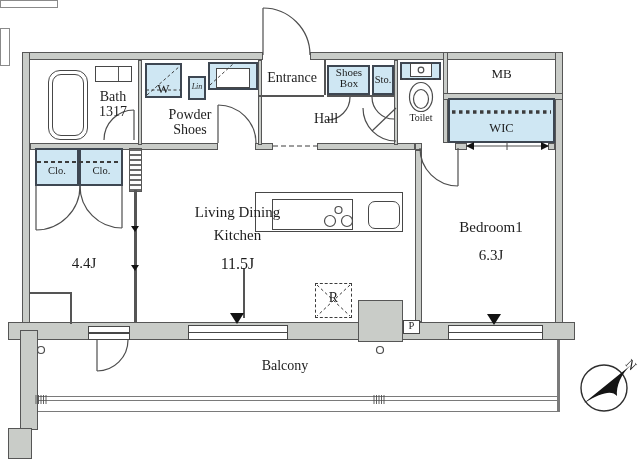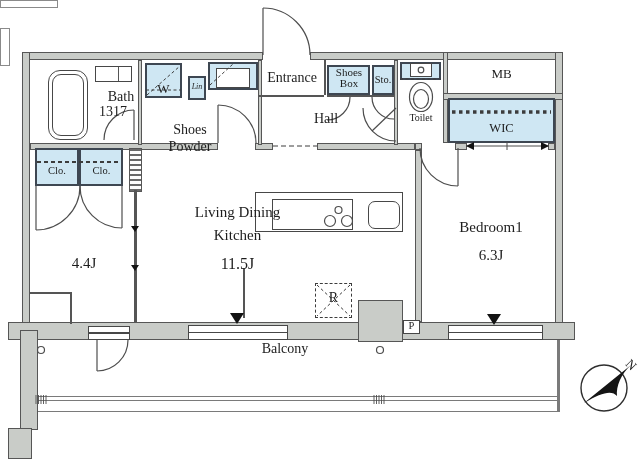--- a/index.html
+++ b/index.html
@@ -89,23 +89,23 @@
   <div class="win" style="left:88px;top:326px;width:42px;height:14px;">
       <div class="mid"></div>
     </div>
   <div class="win" style="left:188px;top:325px;width:100px;height:15px;">
       <div class="mid"></div>
     </div>
   <div class="win" style="left:448px;top:325px;width:95px;height:15px;">
       <div class="mid"></div>
     </div>
 
-  <div class="lbl" style="left:92px;top:90px;width:58px;font-size:14px;">Bath</div>
+  <div class="lbl" style="left:84px;top:90px;width:58px;font-size:14px;">Bath</div>
   <div class="lbl" style="left:84px;top:105px;width:58px;font-size:14px;">1317</div>
-  <div class="lbl" style="left:148px;top:108px;width:84px;font-size:14px;margin-top:32px;">Powder</div>
+  <div class="lbl" style="left:148px;top:108px;width:84px;font-size:14px;">Powder</div>
   <div class="lbl" style="left:148px;top:123px;width:84px;font-size:14px;">Shoes</div>
   <div class="lbl" style="left:145px;top:82px;width:37px;font-size:13px;">W</div>
   <div class="lbl" style="left:188px;top:83px;width:18px;font-size:8px;font-style:italic;">Lin</div>
   <div class="lbl" style="left:254px;top:71px;width:76px;font-size:14px;">Entrance</div>
   <div class="lbl" style="left:328px;top:67px;width:42px;font-size:11px;">Shoes</div>
   <div class="lbl" style="left:328px;top:78px;width:42px;font-size:11px;">Box</div>
   <div class="lbl" style="left:371px;top:74px;width:24px;font-size:10.5px;">Sto.</div>
   <div class="lbl" style="left:304px;top:112px;width:44px;font-size:14px;">Hall</div>
   <div class="lbl" style="left:397px;top:113px;width:48px;font-size:10px;">Toilet</div>
   <div class="lbl" style="left:448px;top:122px;width:107px;font-size:12.5px;">WIC</div>
@@ -113,21 +113,21 @@
   <div class="lbl" style="left:36px;top:165px;width:42px;font-size:10.5px;">Clo.</div>
   <div class="lbl" style="left:80px;top:165px;width:43px;font-size:10.5px;">Clo.</div>
   <div class="lbl" style="left:38px;top:256px;width:92px;font-size:15px;text-align:center;">4.4J</div>
   <div class="lbl" style="left:175px;top:228px;width:125px;font-size:15px;">Kitchen</div>
   <div class="lbl" style="left:175px;top:205px;width:125px;font-size:15px;">Living Dining</div>
   <div class="lbl" style="left:175px;top:256px;width:125px;font-size:16px;">11.5J</div>
   <div class="lbl" style="left:445px;top:220px;width:92px;font-size:15px;">Bedroom1</div>
   <div class="lbl" style="left:445px;top:248px;width:92px;font-size:15px;">6.3J</div>
   <div class="lbl" style="left:315px;top:291px;width:37px;font-size:14px;z-index:6;">R</div>
   <div class="lbl" style="left:403px;top:320px;width:17px;font-size:10.5px;z-index:6;">P</div>
-  <div class="lbl" style="left:235px;top:342px;width:100px;font-size:14px;">Balcony</div>
+  <div class="lbl" style="left:235px;top:359px;width:100px;font-size:14px;">Balcony</div>
   <div class="lbl" style="left:622px;top:358px;width:18px;font-size:13px;transform:rotate(45deg);">N</div>
 
   <svg class="ovl" width="640" height="459" viewBox="0 0 640 459">
     <g stroke="#4d4d4d" stroke-width="1.2" fill="none">
 
       <path d="M263 8 L263 55"></path>
       <path d="M263 8 A47 47 0 0 1 310 55"></path>
 
       <path d="M218 143 L218 105"></path>
       <path d="M218 105 A38 38 0 0 1 256 143"></path>

